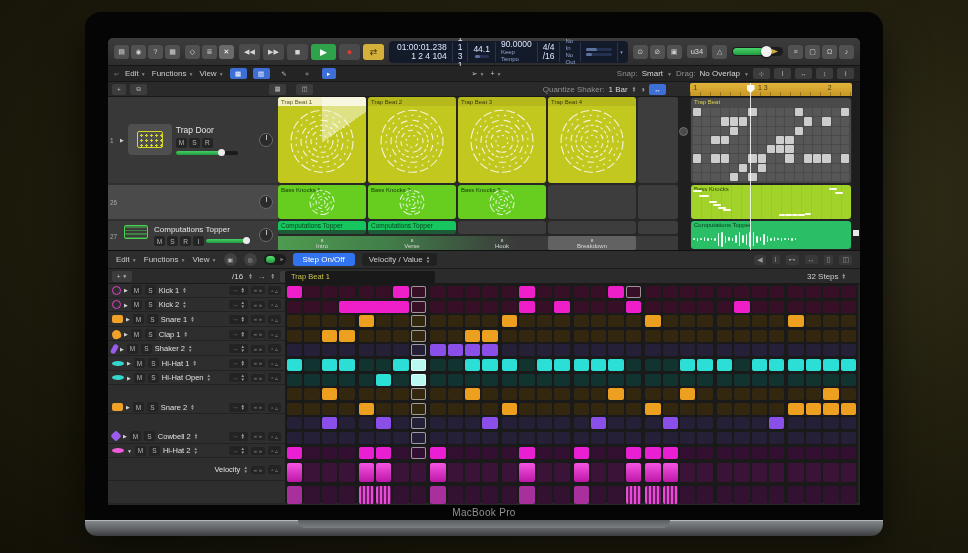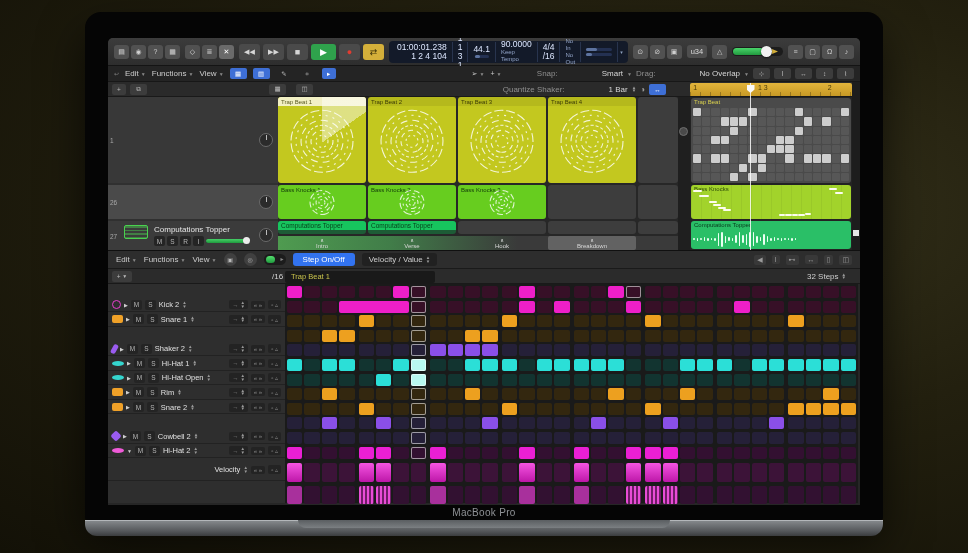--- a/index.html
+++ b/index.html
@@ -57,21 +57,21 @@
                 clip-path:polygon(0 0,100% 50%,0 100%); }
 
   
   .menurow { position:absolute; left:0; top:28px; width:752px; height:16px; background:#242424;
              border-bottom:1px solid #171717; display:flex; align-items:center; padding:0 6px; gap:6px; }
   .menu { color:#cccccc; font-size:8px; display:flex; align-items:center; gap:2px; }
   .menu .dd { color:#8a8a8a; font-size:5px; }
   .mbtn { width:17px; height:11px; border-radius:2px; background:#3c3c3c; color:#bbb;
           display:flex; align-items:center; justify-content:center; font-size:6.5px; }
   .mbtn.blue { background:#3e6fd6; color:#fff; }
-  .lab { color:#8f8f8f; } .val { color:#d6d6d6;margin-left:40px; }
+  .lab { color:#8f8f8f; } .val { color:#d6d6d6; }
   .row3 { position:absolute; left:0; top:44px; width:752px; height:15px; background:#2a2a2a;
           border-bottom:1px solid #191919; display:flex; align-items:center; padding:0 4px; gap:4px; }
 
   .ruler { position:absolute; left:582px; top:45px; width:162px; height:13px;
            background:linear-gradient(#e2b43b,#c79925); border-radius:2px 2px 0 0; overflow:hidden; }
   .ruler .minor { position:absolute; left:0; right:0; bottom:0; height:4px;
             background:repeating-linear-gradient(90deg, rgba(0,0,0,.25) 0 1px, transparent 1px 10px); }
   .rmark { position:absolute; top:1px; font-size:7px; color:#4a3a08; }
 
   
@@ -333,20 +333,38 @@
         <span class="rmark" style="left:2%">1</span>
         <span class="rmark" style="left:42%">1 3</span>
         <span class="rmark" style="left:85%">2</span>
       </div>
 
       <div class="main">
         <div class="trackcol">
 
           <div class="trow t1">
             <span class="tnum">1</span>
+            <div style="position:absolute; left:12px; top:27px; display:flex; gap:4px; align-items:center;">
+              <span class="disc">▶</span>
+              <div class="iconbox">
+                  <div class="trapdoor"></div>
+                </div>
+              <div style="display:flex; flex-direction:column; gap:3px;">
+                <span class="tname">Trap Door</span>
+                <div style="display:flex; gap:2px; align-items:center;">
+                  <span class="msr">M</span>
+                  <span class="msr">S</span>
+                  <span class="msr">R</span>
+                </div>
+                <div class="slider">
+                    <div class="fill" style="width:72%"></div>
+                    <div class="knob" style="left:68%"></div>
+                  </div>
+              </div>
+            </div>
             <div class="knobp" style="position:absolute; right:5px; top:36px;"></div>
           </div>
 
           <div class="trow t2">
             <span class="tnum">26</span>
             <div class="knobp" style="position:absolute; right:5px; top:10px;"></div>
           </div>
 
           <div class="trow t3">
             <span class="tnum">27</span>
@@ -737,20 +755,39 @@
           <div class="lenpill">
             <span>32 Steps</span>
             <span class="stepper">
                 <span>▲</span>
                 <span>▼</span>
               </span>
           </div>
         </div>
 
         <div class="seqlabels" id="seqlabels">
+            <div class="srow" style="top: 0px; height: 13.6px;">
+              <span class="disc">▶</span>
+              <span class="ic kick" style="color: rgb(233, 62, 206); order: -1;"></span>
+              <span class="msr">M</span>
+              <span class="msr">S</span>
+              <span class="nm">Kick 1</span>
+              <span class="stepper">
+                <span>▲</span>
+                <span>▼</span>
+              </span>
+              <span class="rctrls">
+                <span class="ctrl">→ <span class="stepper">
+                    <span>▲</span>
+                    <span>▼</span>
+                  </span></span>
+                <span class="ctrl">« »</span>
+                <span class="ctrl">▫ ▵</span>
+              </span>
+            </div>
             <div class="srow" style="top: 14.6px; height: 13.6px;">
               <span class="disc">▶</span>
               <span class="ic kick" style="color: rgb(233, 62, 206); order: -1;"></span>
               <span class="msr">M</span>
               <span class="msr">S</span>
               <span class="nm">Kick 2</span>
               <span class="stepper">
                 <span>▲</span>
                 <span>▼</span>
               </span>
@@ -775,20 +812,39 @@
               </span>
               <span class="rctrls">
                 <span class="ctrl">→ <span class="stepper">
                     <span>▲</span>
                     <span>▼</span>
                   </span></span>
                 <span class="ctrl">« »</span>
                 <span class="ctrl">▫ ▵</span>
               </span>
             </div>
+            <div class="srow" style="top: 43.8px; height: 13.6px;">
+              <span class="disc">▶</span>
+              <span class="ic clap" style="color: rgb(240, 161, 40); order: -1;"></span>
+              <span class="msr">M</span>
+              <span class="msr">S</span>
+              <span class="nm">Clap 1</span>
+              <span class="stepper">
+                <span>▲</span>
+                <span>▼</span>
+              </span>
+              <span class="rctrls">
+                <span class="ctrl">→ <span class="stepper">
+                    <span>▲</span>
+                    <span>▼</span>
+                  </span></span>
+                <span class="ctrl">« »</span>
+                <span class="ctrl">▫ ▵</span>
+              </span>
+            </div>
             <div class="srow" style="top: 58.4px; height: 13.6px;">
               <span class="disc">▶</span>
               <span class="ic shaker" style="color: rgb(154, 92, 240); order: -1;"></span>
               <span class="msr">M</span>
               <span class="msr">S</span>
               <span class="nm">Shaker 2</span>
               <span class="stepper">
                 <span>▲</span>
                 <span>▼</span>
               </span>
@@ -832,39 +888,20 @@
               </span>
               <span class="rctrls">
                 <span class="ctrl">→ <span class="stepper">
                     <span>▲</span>
                     <span>▼</span>
                   </span></span>
                 <span class="ctrl">« »</span>
                 <span class="ctrl">▫ ▵</span>
               </span>
             </div>
-            <div class="srow" style="top: 102.2px; height: 13.6px;">
-              <span class="disc">▶</span>
-              <span class="ic drum" style="color: rgb(240, 161, 40); order: -1;"></span>
-              <span class="msr">M</span>
-              <span class="msr">S</span>
-              <span class="nm">Rim</span>
-              <span class="stepper">
-                <span>▲</span>
-                <span>▼</span>
-              </span>
-              <span class="rctrls">
-                <span class="ctrl">→ <span class="stepper">
-                    <span>▲</span>
-                    <span>▼</span>
-                  </span></span>
-                <span class="ctrl">« »</span>
-                <span class="ctrl">▫ ▵</span>
-              </span>
-            </div>
             <div class="srow" style="top: 116.8px; height: 13.6px;">
               <span class="disc">▶</span>
               <span class="ic drum" style="color: rgb(240, 161, 40); order: -1;"></span>
               <span class="msr">M</span>
               <span class="msr">S</span>
               <span class="nm">Snare 2</span>
               <span class="stepper">
                 <span>▲</span>
                 <span>▼</span>
               </span>

